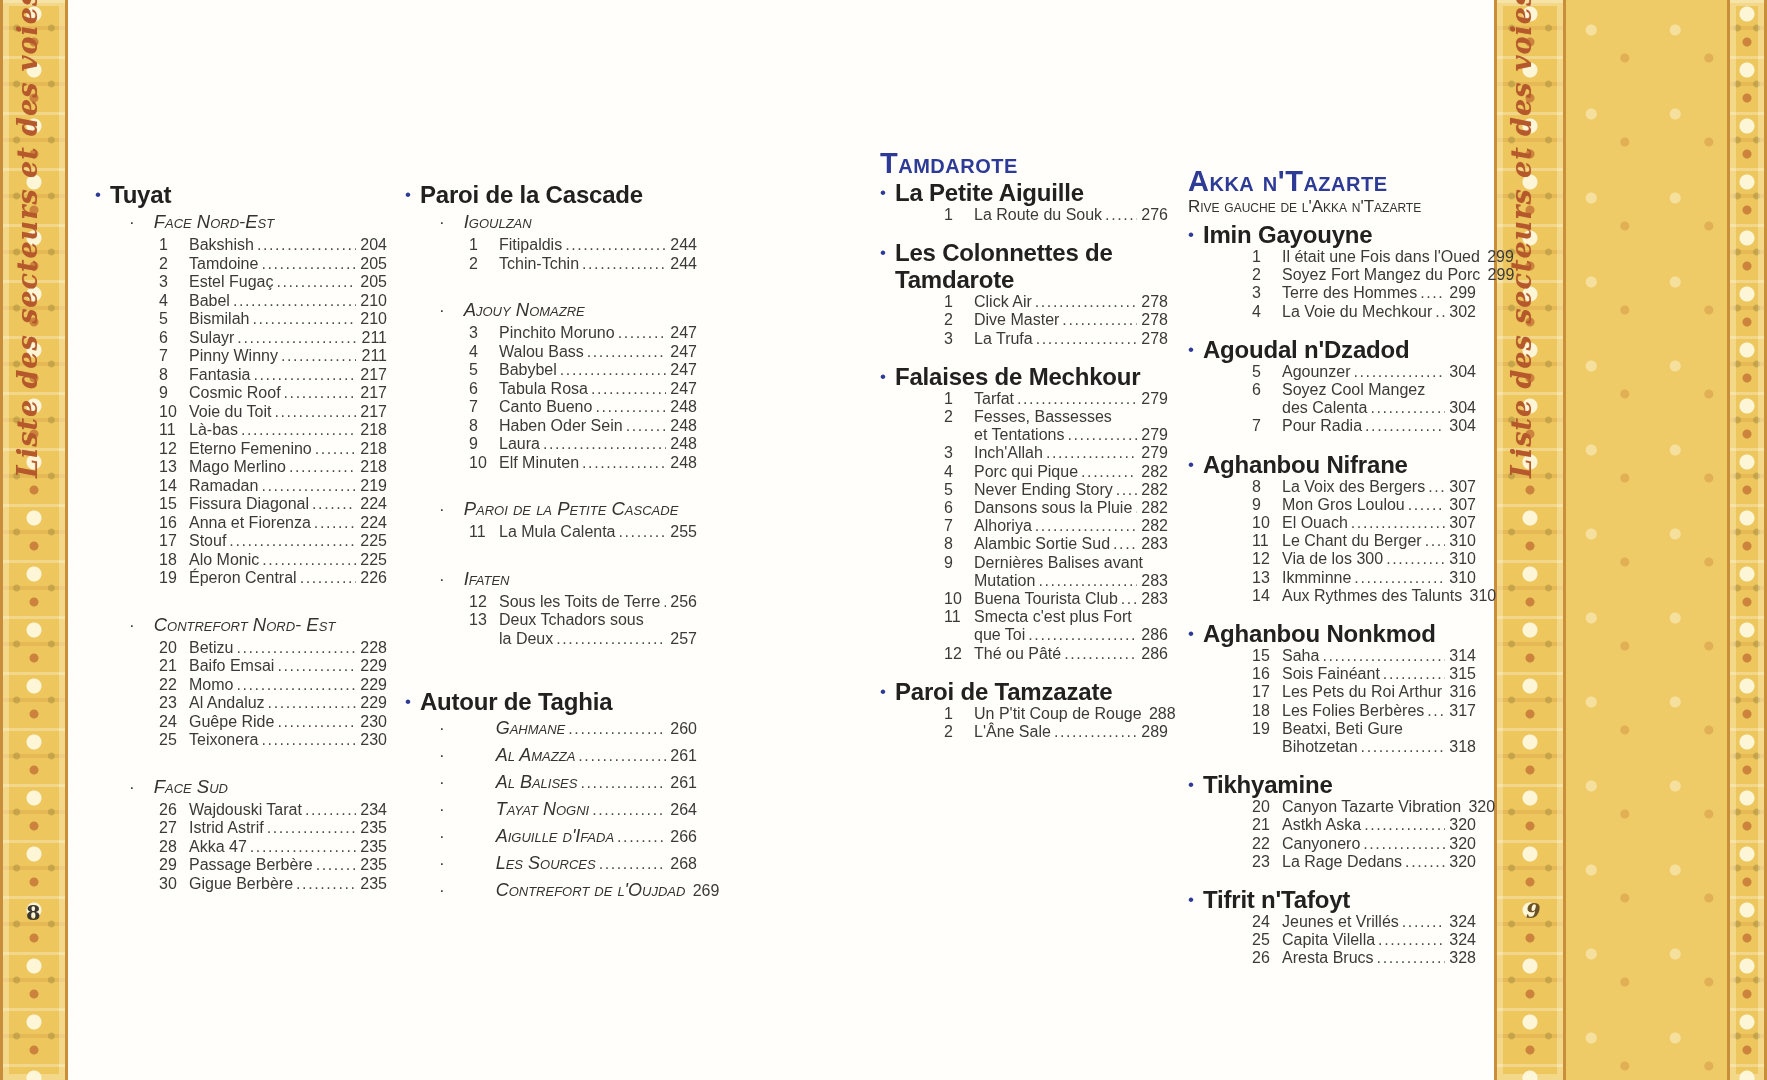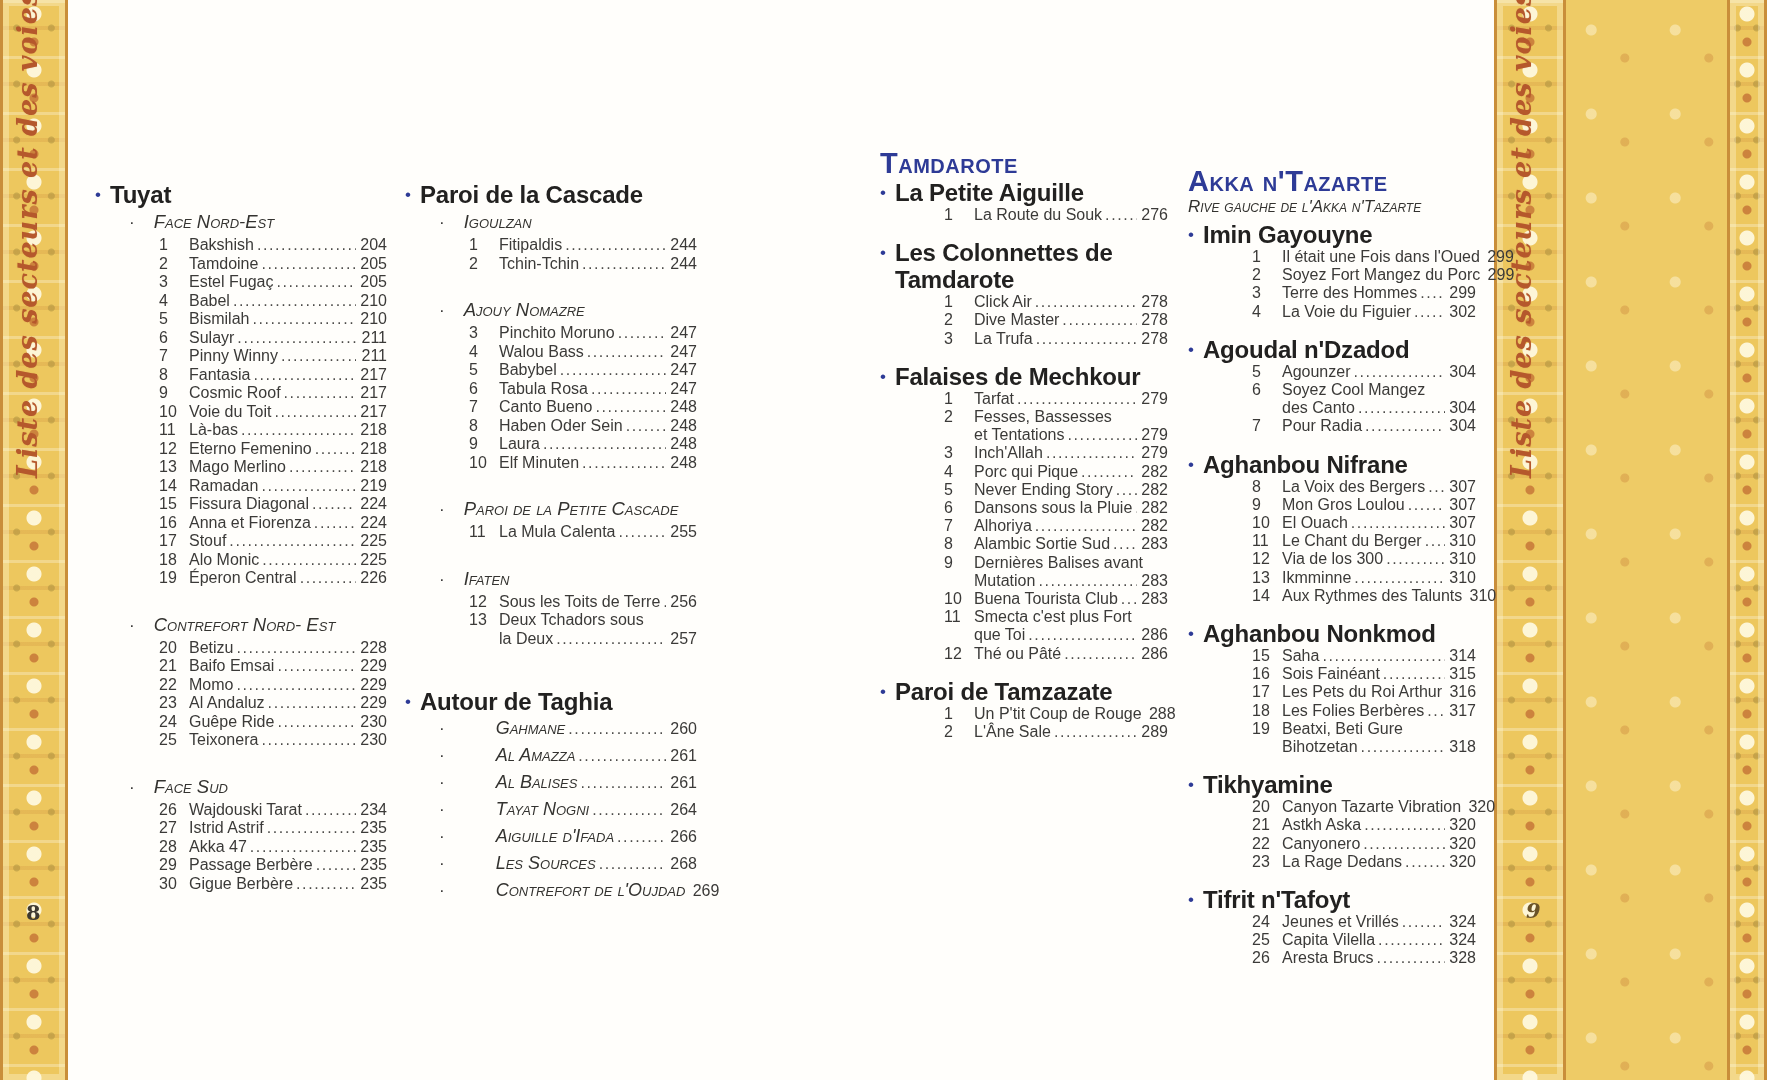--- a/index.html
+++ b/index.html
@@ -56,21 +56,21 @@
   .col-1 { left:95px;   top:181px; width:292px; }
   .col-2 { left:405px;  top:181px; width:292px; }
   .col-3 { left:880px;  top:150px; width:288px; }
   .col-4 { left:1188px; top:168px; width:288px; }
 
   .major {
     font-variant:small-caps; font-weight:bold; font-size:29px; line-height:26px;
     color:#2e3b96; letter-spacing:.5px;
   }
   .subtitle {
-    font-variant:small-caps; font-style:italic; font-size:17px; line-height:22px;
+    font-variant:small-caps; font-size:17px; line-height:22px;
     color:#33322f; margin-top:2px;
   }
   .sec { display:flex; align-items:flex-start; margin-top:40px; }
   .col-3 .sec, .col-4 .sec { margin-top:15px; }
   .sec:first-child { margin-top:0; }
   .major + .sec, .subtitle + .sec { margin-top:3px; }
   .sec .bullet { color:#2e3b96; font-size:17px; line-height:27px; margin-right:9px; flex:none; }
   .sec .lbl { font-weight:bold; font-size:24px; line-height:27px; color:#222120; letter-spacing:-.2px; }
 
   .subsec { margin:26px 0 3px 34px; display:flex; align-items:baseline; }
@@ -861,21 +861,21 @@
           <span class="ename">Terre des Hommes</span>
           <span class="dots"></span>
           <span class="epage">299</span>
         </div>
       </div>
     </div>
     <div class="entry">
       <span class="num">4</span>
       <div class="ebody">
         <div class="erow">
-          <span class="ename">La Voie du Figuier</span>
+          <span class="ename">La Voie du Mechkour</span>
           <span class="dots"></span>
           <span class="epage">302</span>
         </div>
       </div>
     </div>
     <div class="sec">
       <span class="bullet">•</span>
       <span class="lbl">Agoudal n'Dzadod</span>
     </div>
     <div class="entry">
@@ -886,21 +886,21 @@
           <span class="dots"></span>
           <span class="epage">304</span>
         </div>
       </div>
     </div>
     <div class="entry">
       <span class="num">6</span>
       <div class="ebody">
         <div class="l1">Soyez Cool Mangez</div>
         <div class="erow">
-          <span class="ename">des Canto</span>
+          <span class="ename">des Calenta</span>
           <span class="dots"></span>
           <span class="epage">304</span>
         </div>
       </div>
     </div>
     <div class="entry">
       <span class="num">7</span>
       <div class="ebody">
         <div class="erow">
           <span class="ename">Pour Radia</span>

